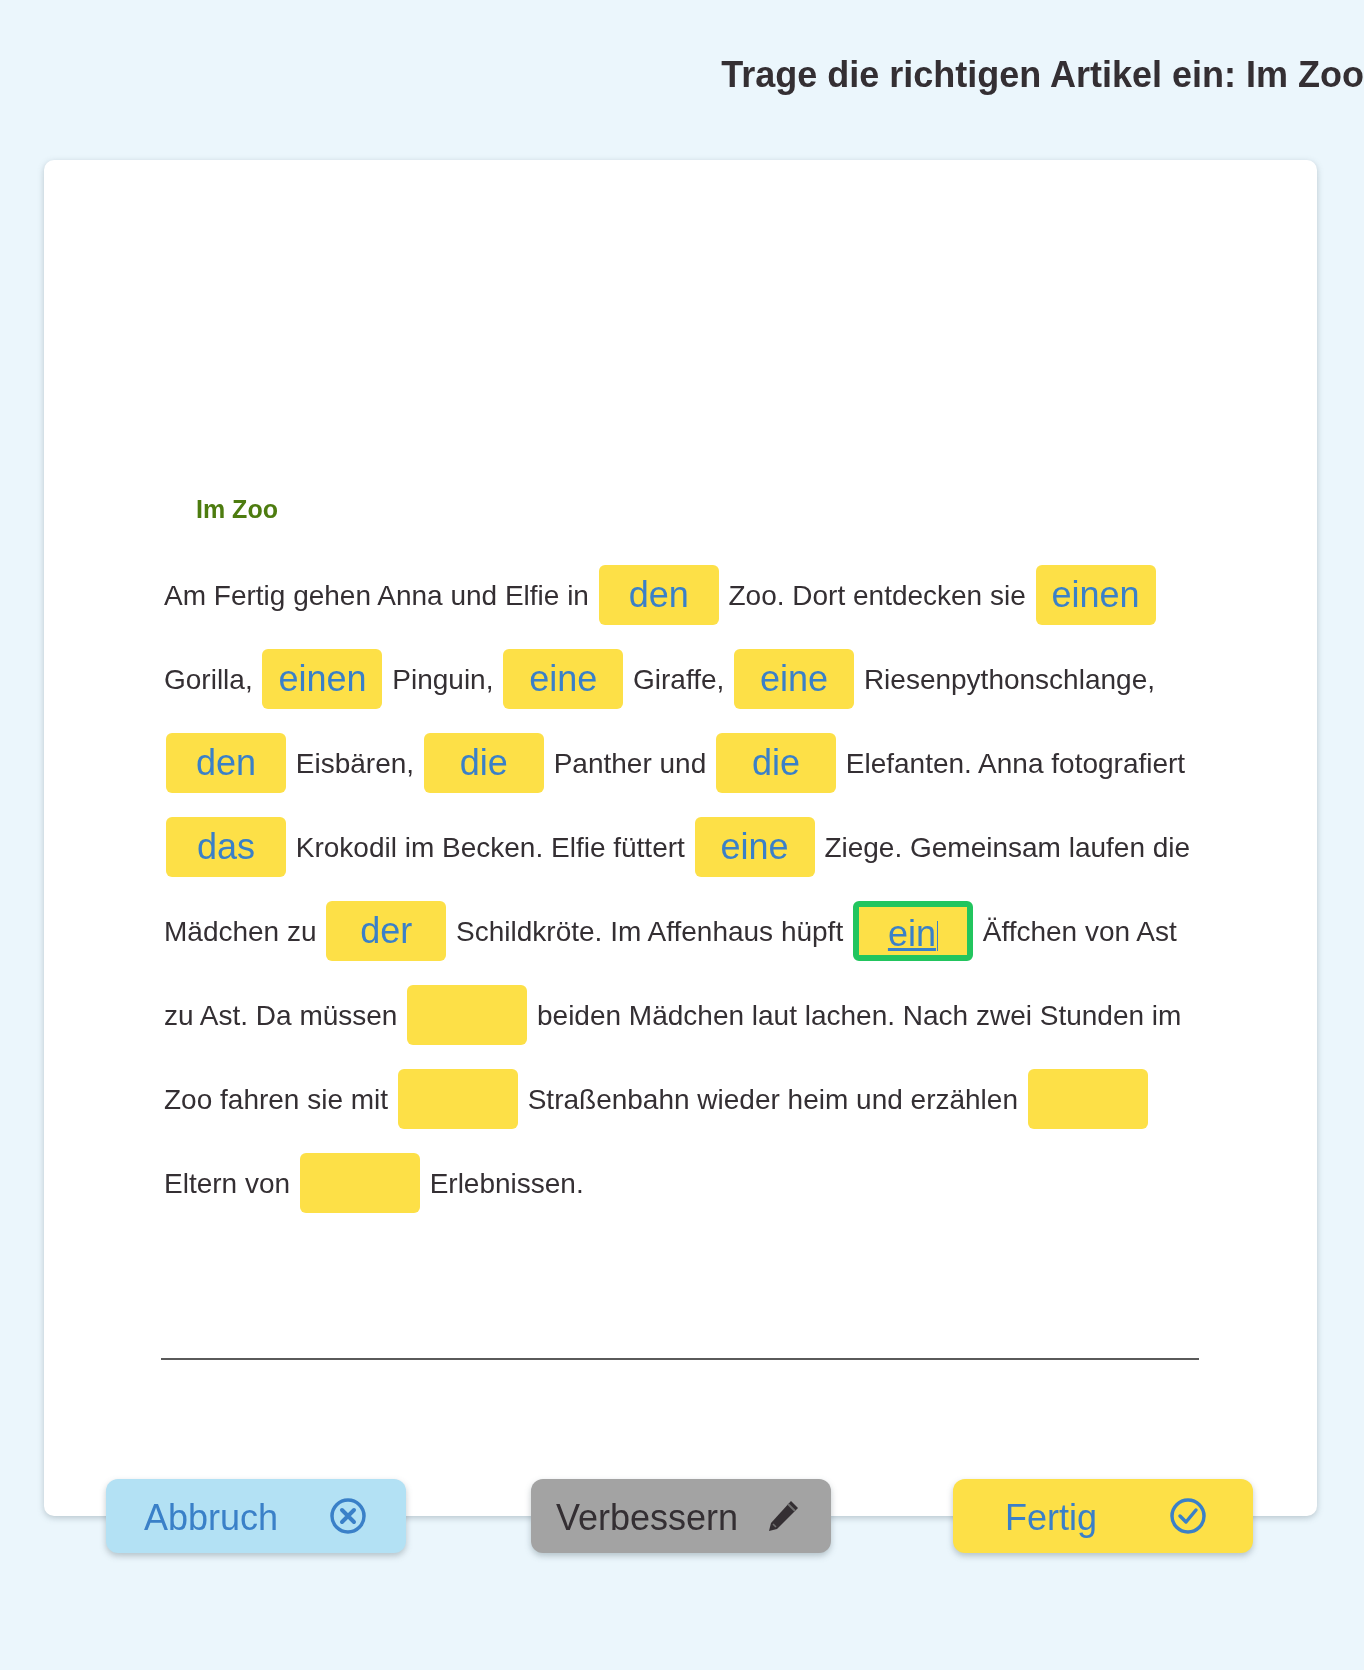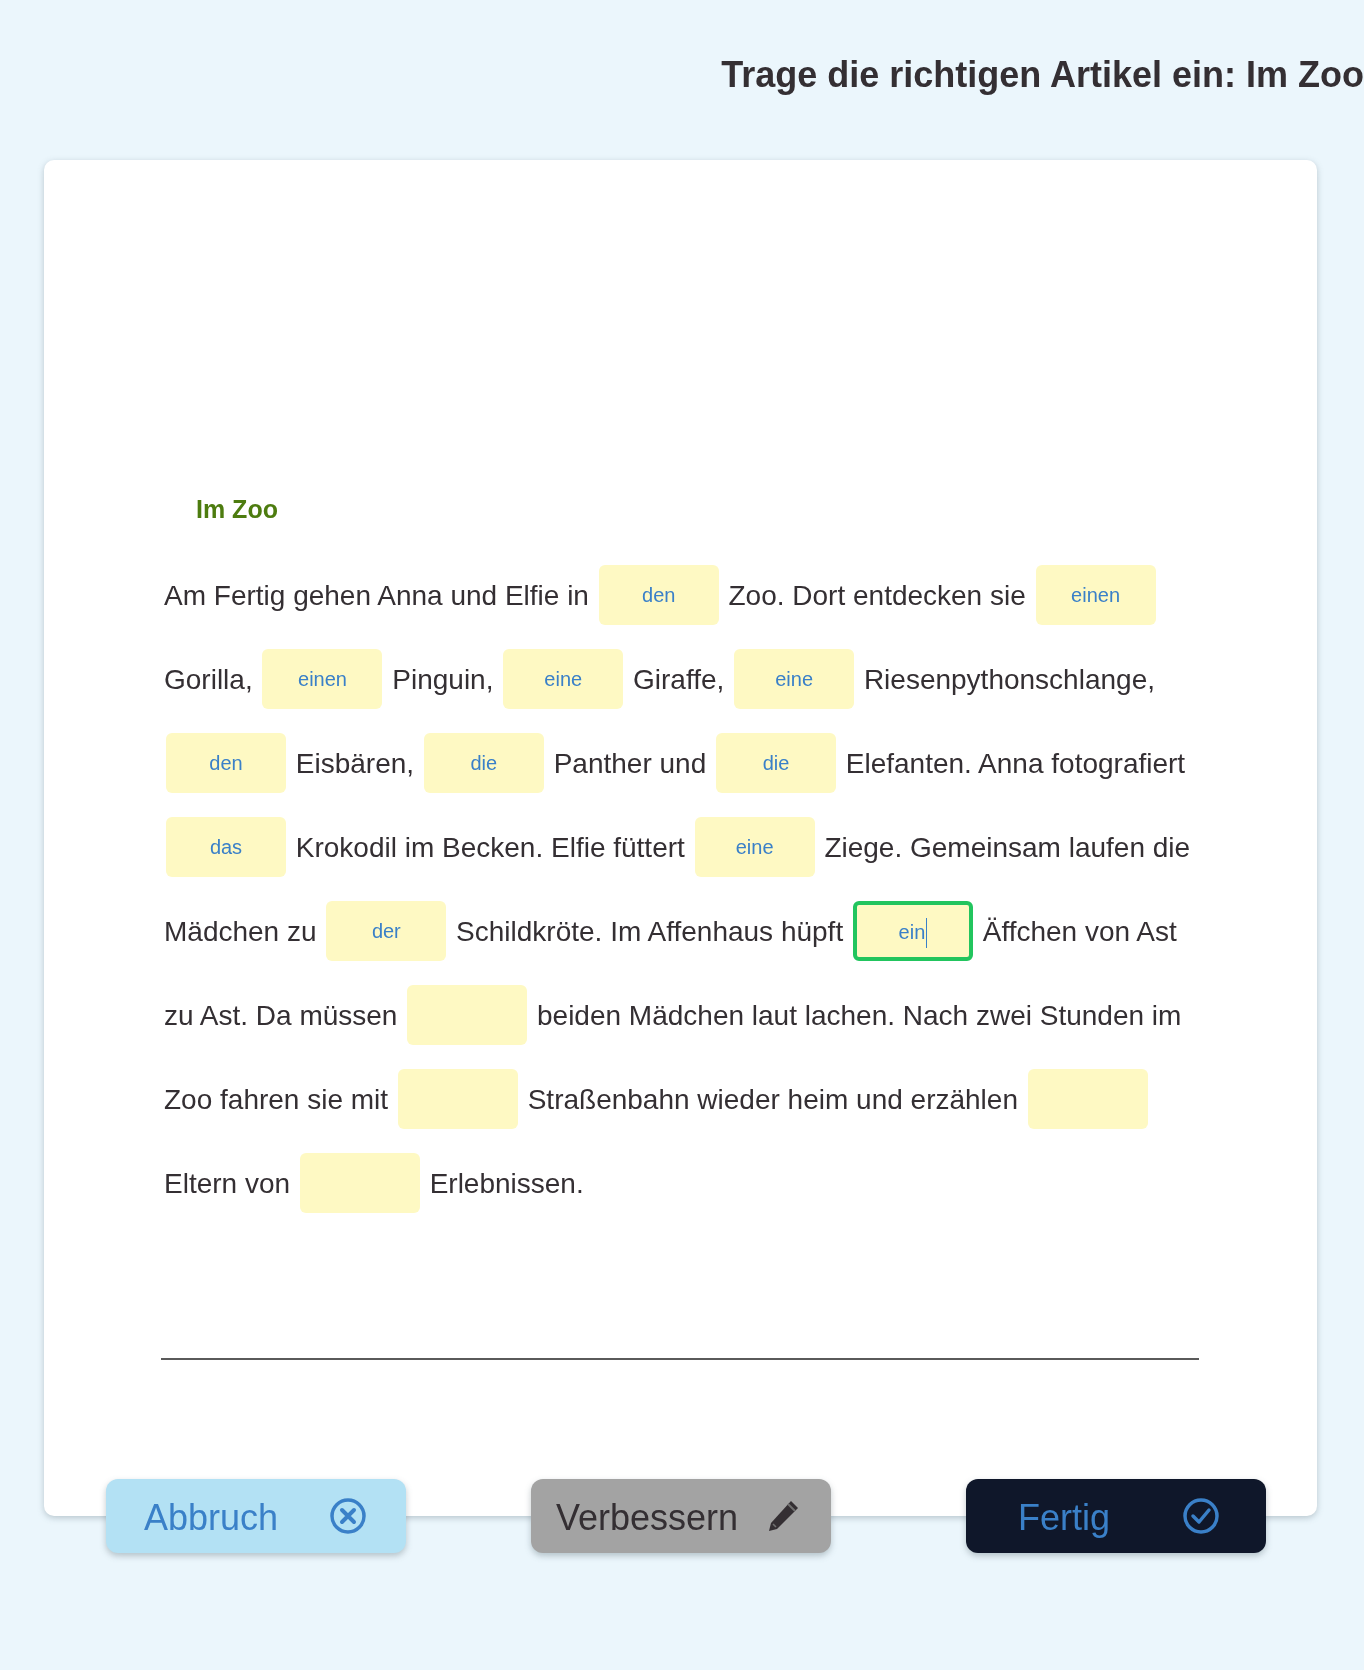--- a/index.html
+++ b/index.html
@@ -57,34 +57,35 @@
     font-size: 28px;
     line-height: 84px;
     color: #342f33;
   }
   .gap {
     display: inline-block;
     width: 120px;
     height: 60px;
     line-height: 60px;
     vertical-align: middle;
-    background: #fef9c3;
+    background: #fde047;
     border-radius: 6px;
     color: #3a80c8;
     text-align: center;
-    font-size: 20px;
+    font-size: 36px;
     margin: 0 2px;
     border: none;
     font-family: "Liberation Sans", sans-serif;
     position: relative;
     top: -3px;
   }
   .gap.focused {
-    border: 4px solid #22c55e;
+    border: 6px solid #22c55e;
     line-height: 54px;
+    text-decoration: underline;
   }
   .caret {
     display: inline-block;
     width: 1px;
     height: 30px;
     background: #3a80c8;
     vertical-align: middle;
     margin-left: 1px;
   }
   .divider {
@@ -99,21 +100,21 @@
     width: 300px; height: 74px;
     border-radius: 12px;
     box-shadow: 0 3px 6px rgba(80,100,110,0.35);
     font-size: 36px;
     display: flex;
     align-items: center;
     cursor: pointer;
   }
   .btn-cancel { left: 106px; background: #b3e1f4; color: #3a80c8; }
   .btn-correct { left: 531px; background: #a3a3a3; color: #342f33; }
-  .btn-done { left: 953px; background: #0f172a; color: #3a80c8; margin-left: 13px; }
+  .btn-done { left: 953px; background: #fde047; color: #3a80c8; }
   .btn-label { position: absolute; top: 18px; }
   .btn-icon { position: absolute; top: 18px; width: 38px; height: 38px; }
 </style>
 </head>
 <body>
 
 <div class="page-title">Trage die richtigen Artikel ein: Im Zoo</div>
 
 <div class="card">
   <div class="text-heading">Im Zoo</div>

